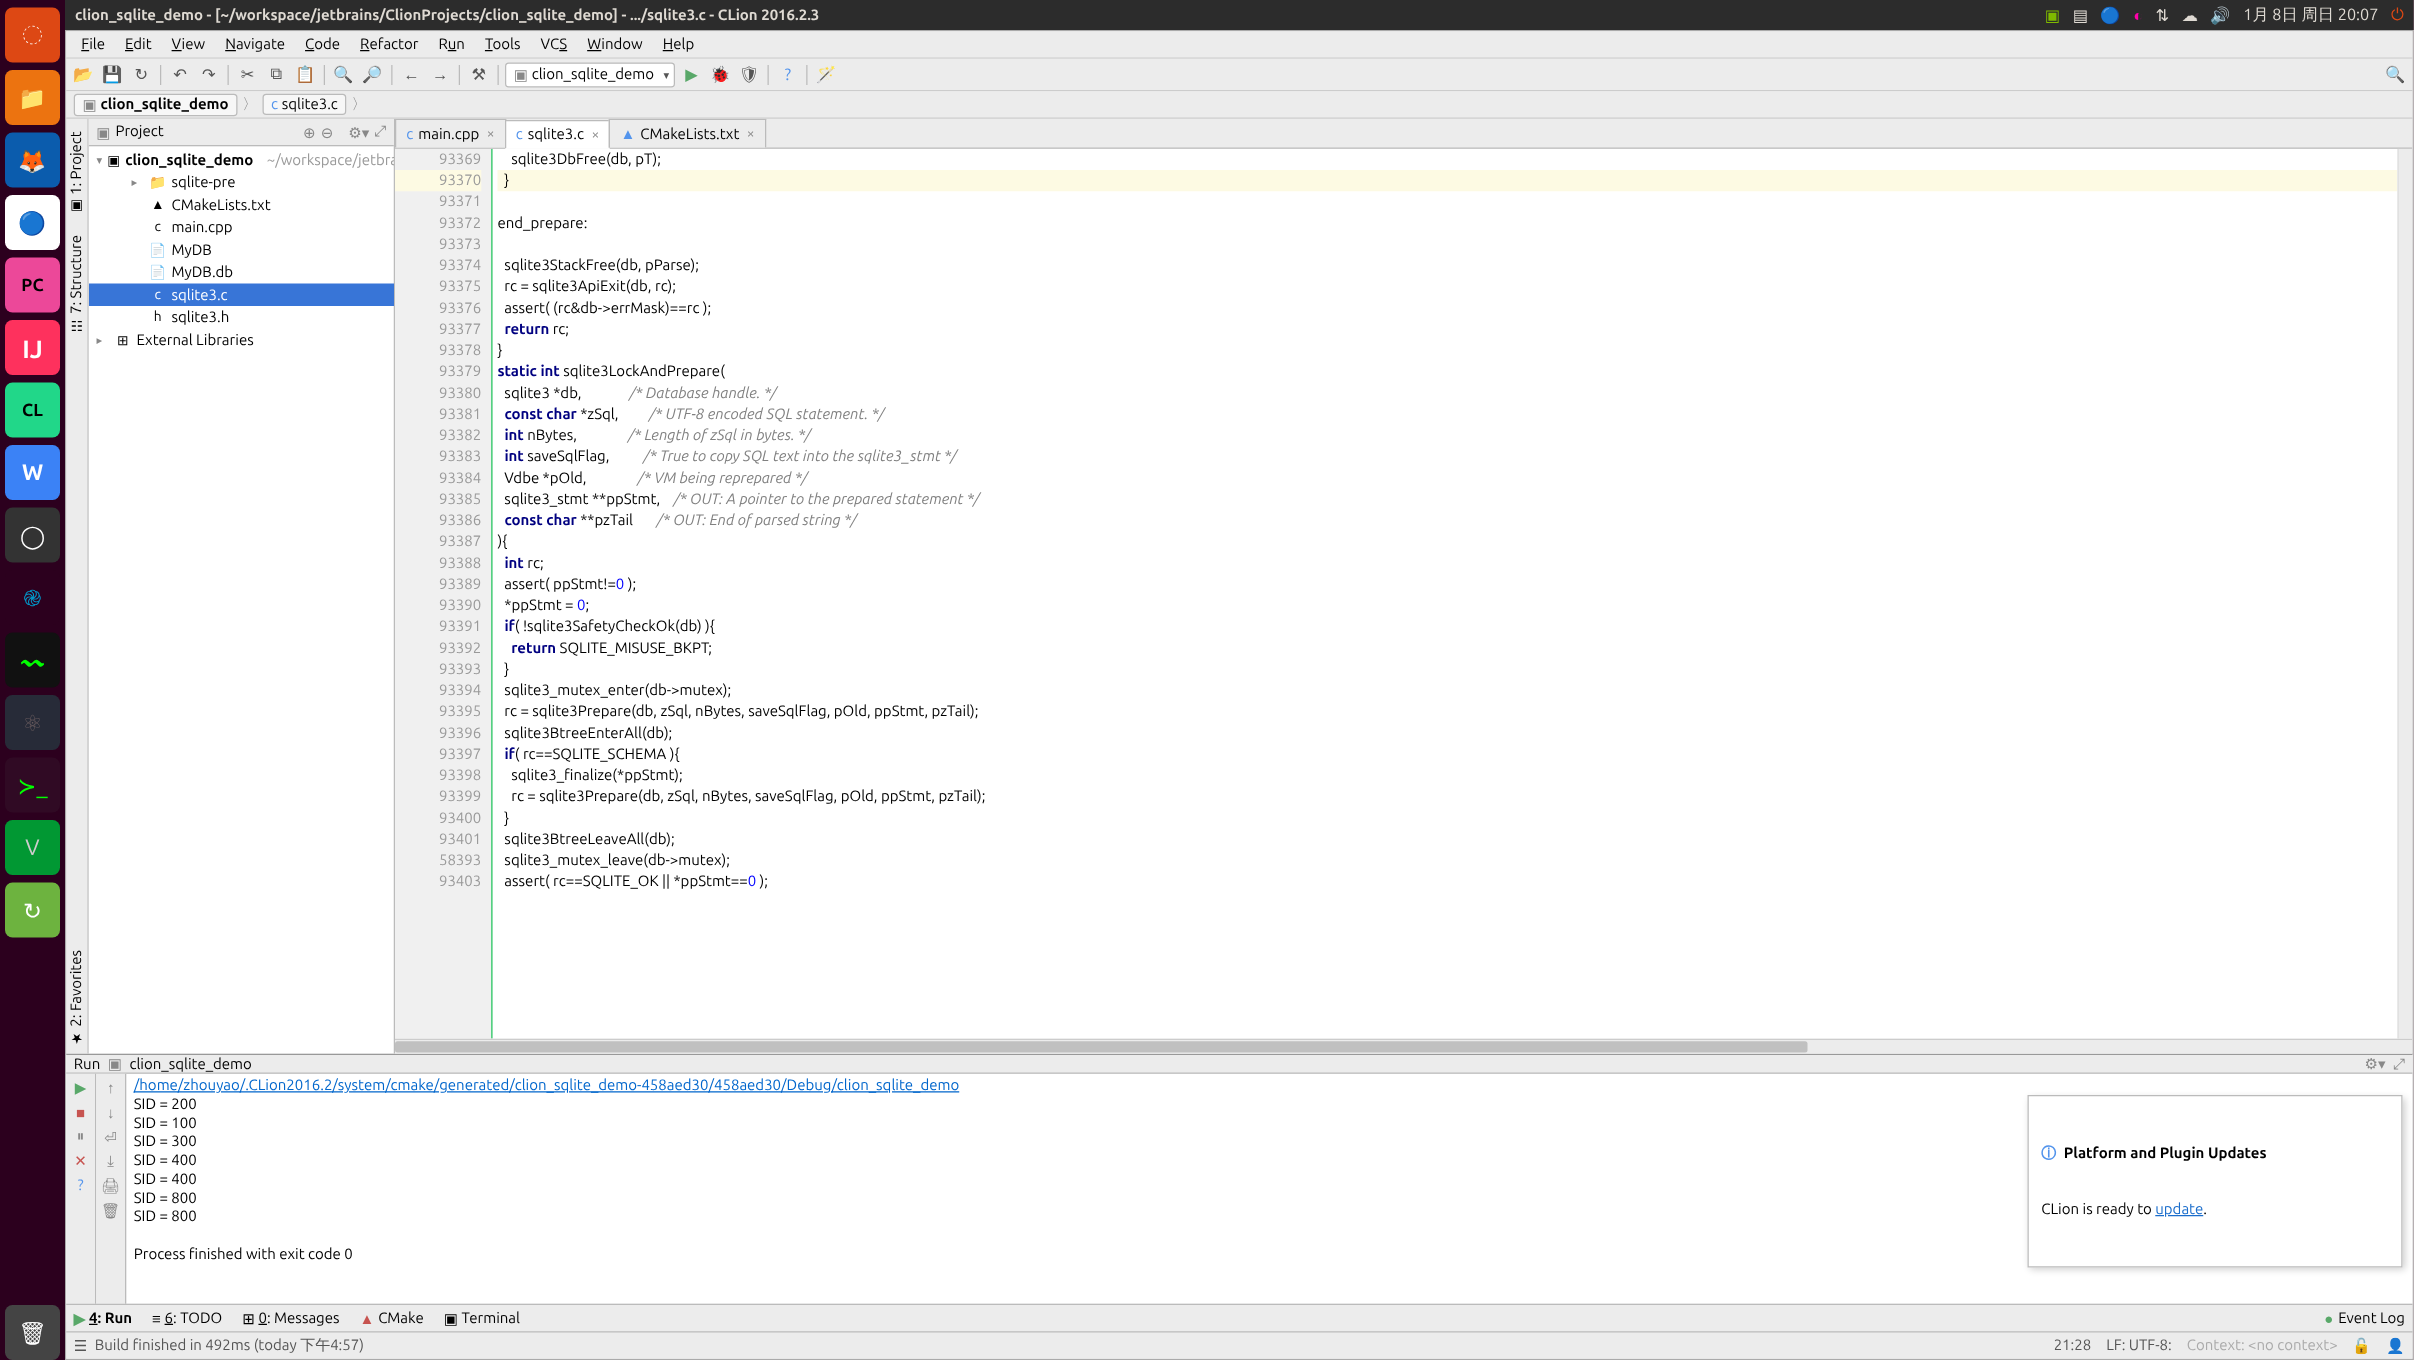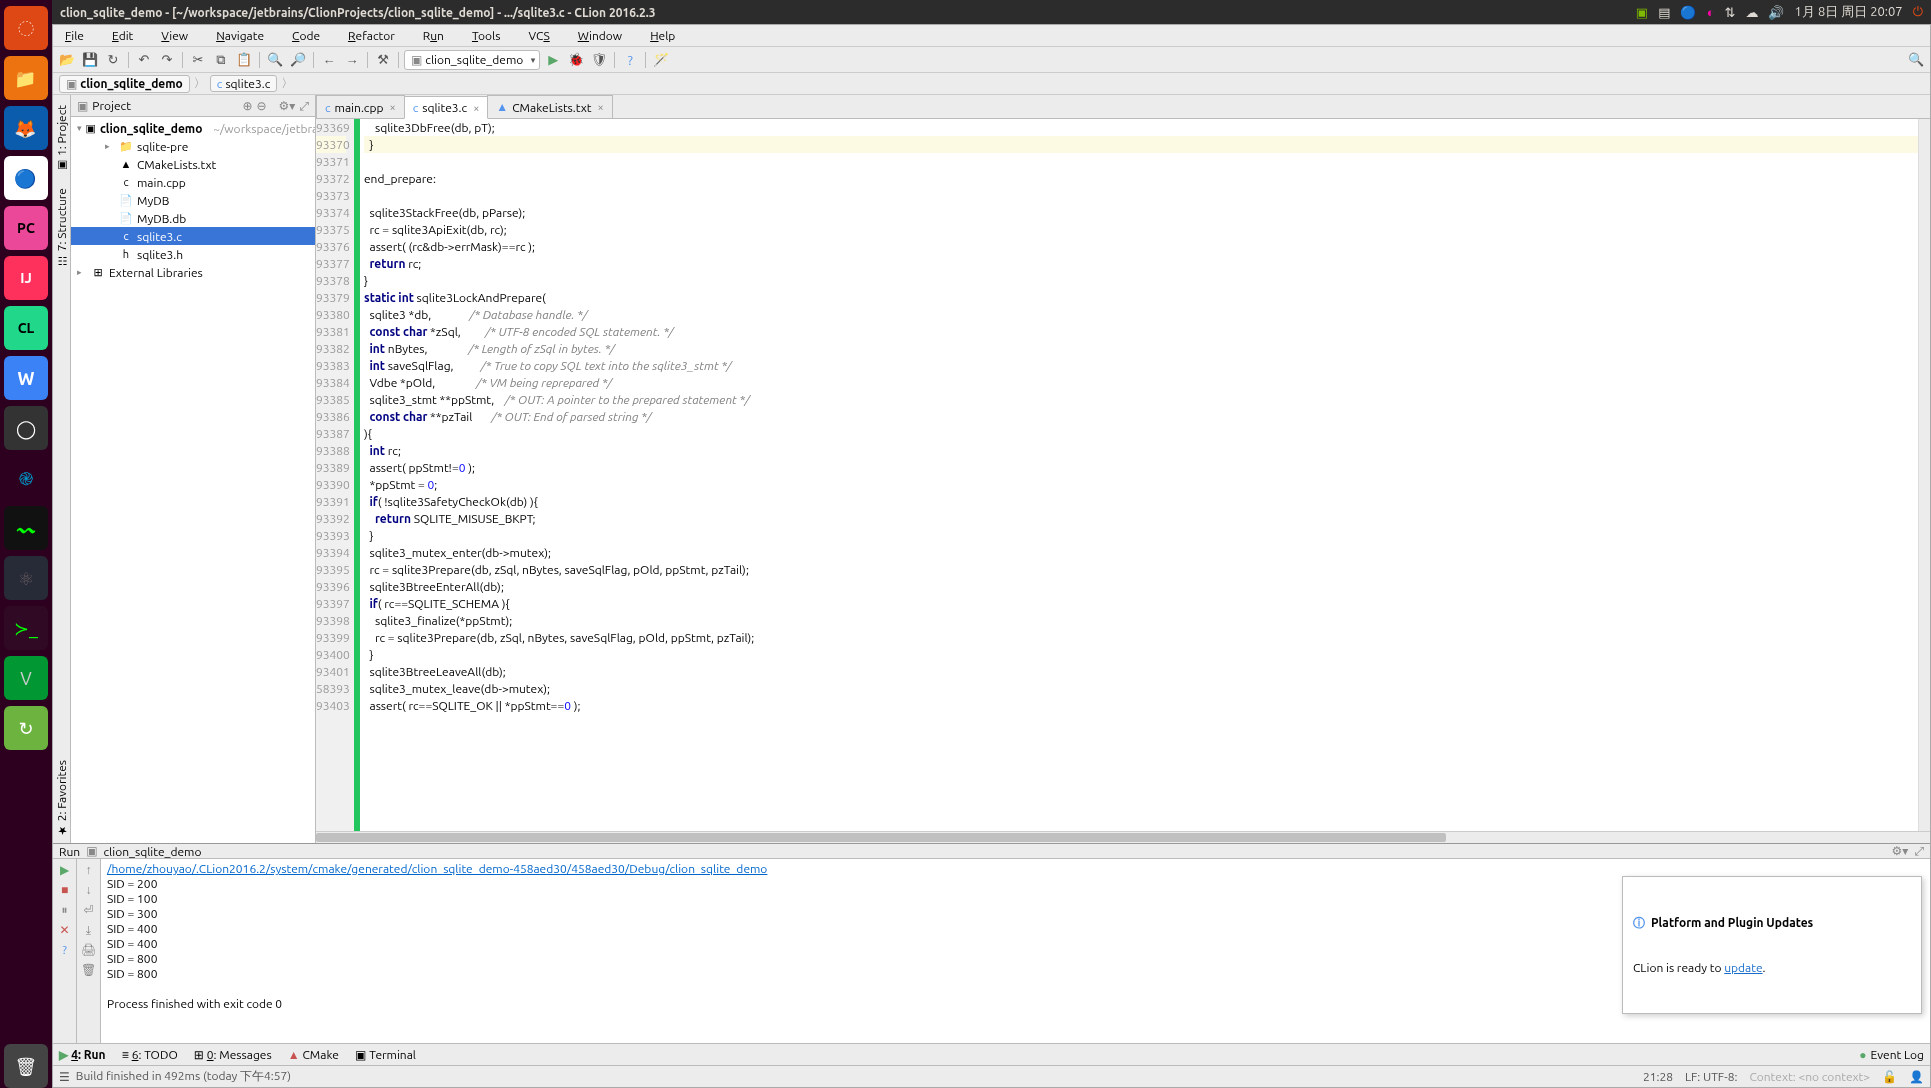--- a/index.html
+++ b/index.html
@@ -5,38 +5,38 @@
 * { margin: 0; padding: 0; box-sizing: border-box; font-family: "Ubuntu", "Segoe UI", sans-serif; font-size: 12px; }
 body { background: #f0f0f0; overflow: hidden; }
 .desktop { width: 1931px; height: 1088px; background: #400020; position: relative; display: flex; }
 .launcher { width: 52px; background: #2c001e; display: flex; flex-direction: column; align-items: center; padding-top: 6px; gap: 6px; }
 .launcher-item { width: 44px; height: 44px; border-radius: 6px; display: flex; align-items: center; justify-content: center; font-size: 18px; color: #fff; }
 .launcher-item.ubuntu { background: #dd4814; }
 .launcher-item.folder { background: #ec7310; }
 .launcher-item.ff { background: #0b5cad; }
 .launcher-item.chrome { background: #fff; }
 .launcher-item.pc { background: #ec4899; color: #000; font-weight: bold; font-size: 14px; }
-.launcher-item.ij { background: #fe315d; color: #fff; font-weight: bold; font-size: 14px; }
+.launcher-item.ij { background: #fe315d; color: #fff; font-weight: bold; font-size: 20px; }
 .launcher-item.cl { background: #21d789; color: #000; font-weight: bold; font-size: 14px; }
 .launcher-item.wps { background: #3b82f6; color: #fff; font-weight: bold; font-size: 18px; }
 .launcher-item.circle { background: #333; }
 .launcher-item.swirl { background: #2c001e; color: #0099cc; }
 .launcher-item.monitor { background: #111; color: #0f0; }
 .launcher-item.atom { background: #272b38; color: #66595c; }
 .launcher-item.term { background: #300a24; color: #0f0; }
 .launcher-item.vim { background: #019833; color: #cccccc; }
 .launcher-item.load { background: #6db33f; }
 .launcher-item.trash { background: #444; }
 .main-area { flex: 1; display: flex; flex-direction: column; }
 .top-panel { height: 24px; background: #2c2c2c; color: #dfdad3; display: flex; align-items: center; padding: 0 8px; font-size: 13px; }
 .top-panel-title { flex: 1; font-weight: bold; }
 .top-panel-right { display: flex; gap: 10px; align-items: center; }
 .top-panel-right span { font-size: 13px; }
 .ide { flex: 1; background: #ececec; display: flex; flex-direction: column; border: 1px solid #aaa; }
-.menubar { height: 22px; background: #ececec; display: flex; align-items: center; padding: 0 6px; gap: 16px; border-bottom: 1px solid #ccc; }
+.menubar { height: 22px; background: #ececec; display: flex; align-items: center; padding: 0 6px; gap: 4px; border-bottom: 1px solid #ccc; }
 .menubar span { padding: 2px 6px; cursor: default; }
 .menubar span u { text-decoration: underline; }
 .toolbar { height: 26px; background: #ececec; display: flex; align-items: center; padding: 0 4px; gap: 3px; border-bottom: 1px solid #ccc; }
 .tb-btn { width: 20px; height: 20px; display: flex; align-items: center; justify-content: center; font-size: 13px; color: #555; cursor: pointer; }
 .tb-sep { width: 1px; height: 16px; background: #bbb; margin: 0 2px; }
 .tb-combo { height: 20px; border: 1px solid #bbb; background: #fff; padding: 0 16px 0 6px; border-radius: 3px; font-size: 11px; display: flex; align-items: center; position: relative; }
 .tb-combo::after { content: "▾"; position: absolute; right: 4px; font-size: 9px; color: #555; }
 .breadcrumb { height: 22px; background: #ececec; display: flex; align-items: center; padding: 0 6px; border-bottom: 1px solid #ccc; gap: 4px; }
 .crumb { padding: 1px 6px; border: 1px solid #bbb; background: #f7f7f7; border-radius: 3px; display: flex; align-items: center; gap: 3px; }
 .ide-body { flex: 1; display: flex; overflow: hidden; }
@@ -51,21 +51,21 @@
 .tree-indent { display: inline-block; }
 .tree-arrow { width: 10px; color: #888; font-size: 9px; }
 .tree-icon { width: 14px; text-align: center; font-size: 11px; }
 .editor-area { flex: 1; display: flex; flex-direction: column; background: #fff; overflow:hidden; }
 .editor-tabs { height: 24px; background: #ececec; display: flex; align-items: flex-end; border-bottom: 1px solid #bbb; }
 .etab { height: 23px; padding: 0 8px; display: flex; align-items: center; gap: 4px; border: 1px solid #bbb; border-bottom: none; background: #ececec; margin-right: -1px; cursor: pointer; }
 .etab.active { background: #fff; border-bottom: 1px solid #fff; margin-bottom: -1px; }
 .etab-close { color: #888; font-size: 11px; margin-left: 2px; }
 .warning-bar { background: #fdf6d6; border-bottom: 1px solid #e0d678; padding: 3px 8px; color: #333; font-size: 12px; }
 .code-area { flex: 1; display: flex; overflow: hidden; font-family: "DejaVu Sans Mono", monospace; font-size: 12.5px; line-height: 17px; position: relative; }
-.gutter { width: 44px; text-align: right; color: #999; background: #f0f0f0; border-right: 6px solid #22c55e; padding-right: 8px; user-select: none; }
+.gutter { width: 78px; text-align: right; color: #999; background: #f0f0f0; border-right: 1px solid #22c55e; padding-right: 8px; user-select: none; }
 .code { flex: 1; white-space: pre; padding-left: 4px; overflow: hidden; color: #000; }
 .kw { color: #000080; font-weight: bold; }
 .cm { color: #808080; font-style: italic; }
 .num { color: #0000ff; }
 .current-line { background: #fdfae3; }
 .right-gutter { width: 12px; background: #ececec; border-left: 1px solid #ddd; position: relative; }
 .hscroll { height: 12px; background: #ececec; border-top: 1px solid #ccc; position: relative; }
 .hscroll-thumb { position: absolute; left: 0; width: 70%; top: 1px; bottom: 1px; background: #c0c0c0; border-radius: 2px; }
 .run-panel { height: 200px; border-top: 1px solid #999; display: flex; flex-direction: column; background: #fff; }
 .run-hdr { height: 20px; background: #ececec; border-bottom: 1px solid #bbb; display: flex; align-items: center; padding: 0 6px; gap: 6px; }

